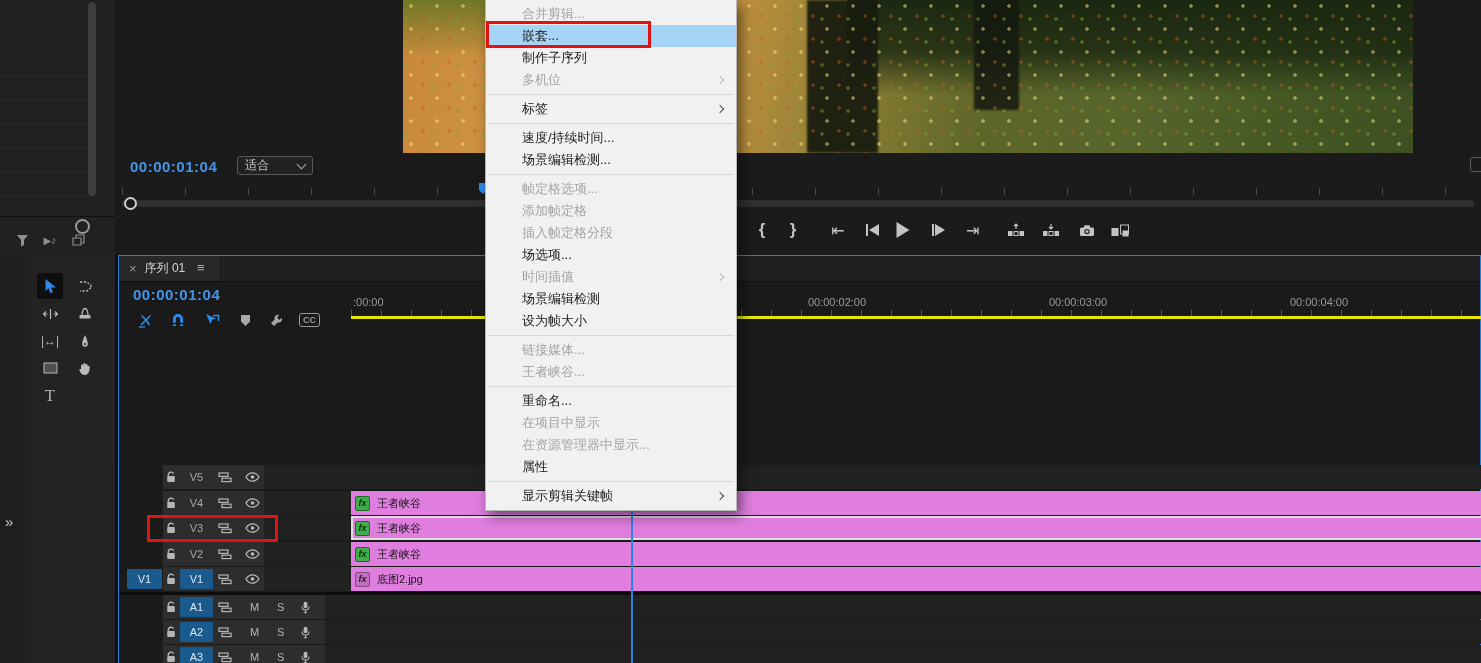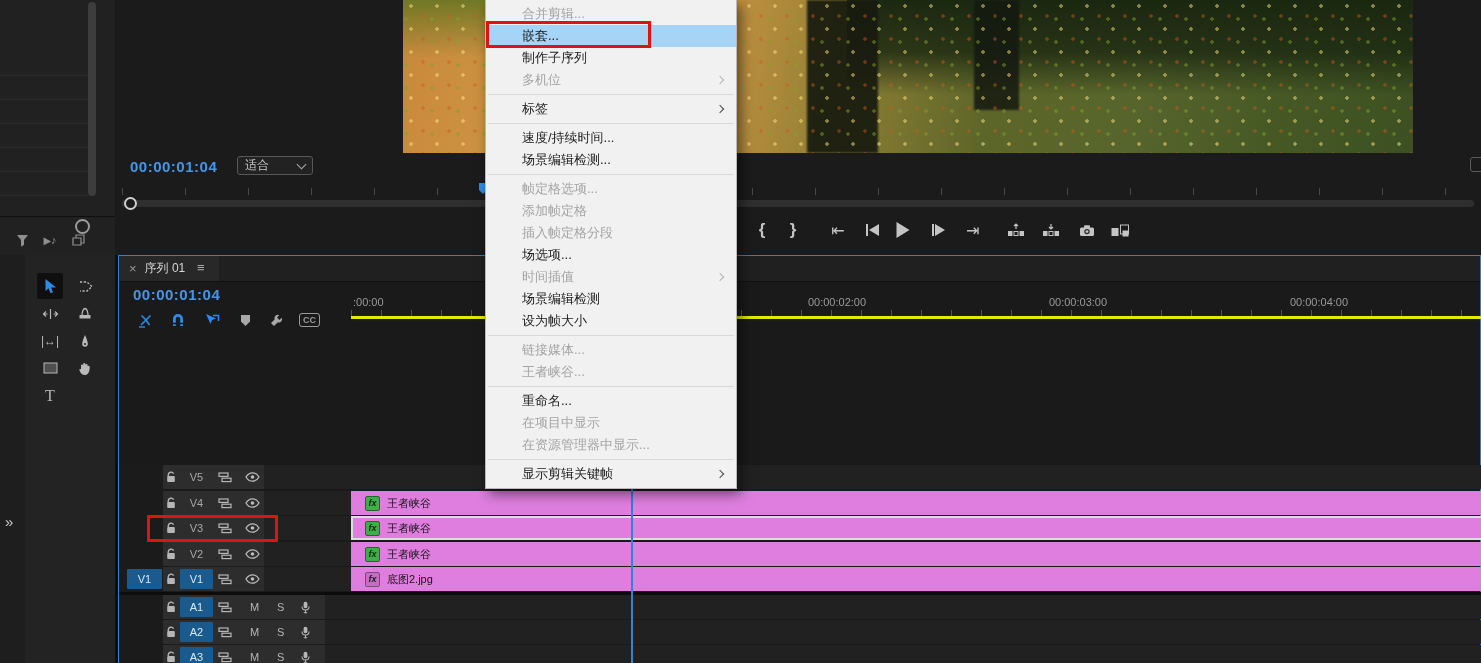--- a/index.html
+++ b/index.html
@@ -87,21 +87,21 @@
   .patch{margin-left:8px;width:35px;height:20px;background:#1a5a8c;color:#d9e9f8;font-size:11px;
      display:flex;align-items:center;justify-content:center;border-radius:1px;}
   .t-icon{position:absolute;top:0;height:24px;display:flex;align-items:center;}
   .t-name{position:absolute;left:61px;top:2px;width:33px;height:20px;display:flex;align-items:center;justify-content:center;
      font-size:11px;color:#a8a8a8;}
   .t-name.blue{background:#1a5a8c;color:#d9e9f8;border-radius:1px;}
   .ms{font-size:11px;color:#b5b5b5;}
   .t-lane{position:absolute;left:232px;top:0;width:1131px;height:24px;background:#212121;}
   .clip{position:absolute;left:0;top:0;width:1131px;height:24px;background:#df7edf;display:flex;align-items:center;}
   .clip.selected{box-shadow:inset 0 2px 0 #dedede,inset 0 -2px 0 #dedede,inset 2px 0 0 #dedede;}
-  .fx-badge{margin-left:14px;width:13px;height:13px;border-radius:2px;font-size:9px;font-style:italic;font-weight:bold;
+  .fx-badge{margin-left:4px;width:13px;height:13px;border-radius:2px;font-size:9px;font-style:italic;font-weight:bold;
      display:flex;align-items:center;justify-content:center;}
   .fx-badge.green{background:#3fae4a;border:1px solid #1c6b24;color:#06300a;}
   .fx-badge.plain{background:rgba(0,0,0,.12);border:1px solid #7a4a7a;color:#222;}
   .clip-label{margin-left:7px;font-size:11px;color:#141414;}
   #av-divider{left:0;top:336px;width:1363px;height:3px;background:#0c0c0c;}
   #playhead{left:512px;top:62px;width:2px;height:346px;background:#2e82d8;z-index:3;}
 
   
   #context-menu{left:485px;top:0;width:252px;background:#f1f1f1;z-index:10;
      border:1px solid #b8b8b8;border-top:none;box-sizing:border-box;
@@ -590,19 +590,20 @@
       <div class="m-item disabled"><span>时间插值</span><span class="m-arrow"></span></div>
       <div class="m-item normal"><span>场景编辑检测</span></div>
       <div class="m-item normal"><span>设为帧大小</span></div>
       <div class="m-sep"></div>
       <div class="m-item disabled"><span>链接媒体...</span></div>
       <div class="m-item disabled"><span>王者峡谷...</span></div>
       <div class="m-sep"></div>
       <div class="m-item normal"><span>重命名...</span></div>
       <div class="m-item disabled"><span>在项目中显示</span></div>
       <div class="m-item disabled"><span>在资源管理器中显示...</span></div>
+      <div class="m-item normal"><span>属性</span></div>
       <div class="m-sep"></div>
       <div class="m-item normal"><span>显示剪辑关键帧</span><span class="m-arrow"></span></div>
     </div>
 
   <div id="red-box-nest" class="red-box"></div>
   <div id="red-box-v3" class="red-box"></div>
 </div>
 
 </body></html>

